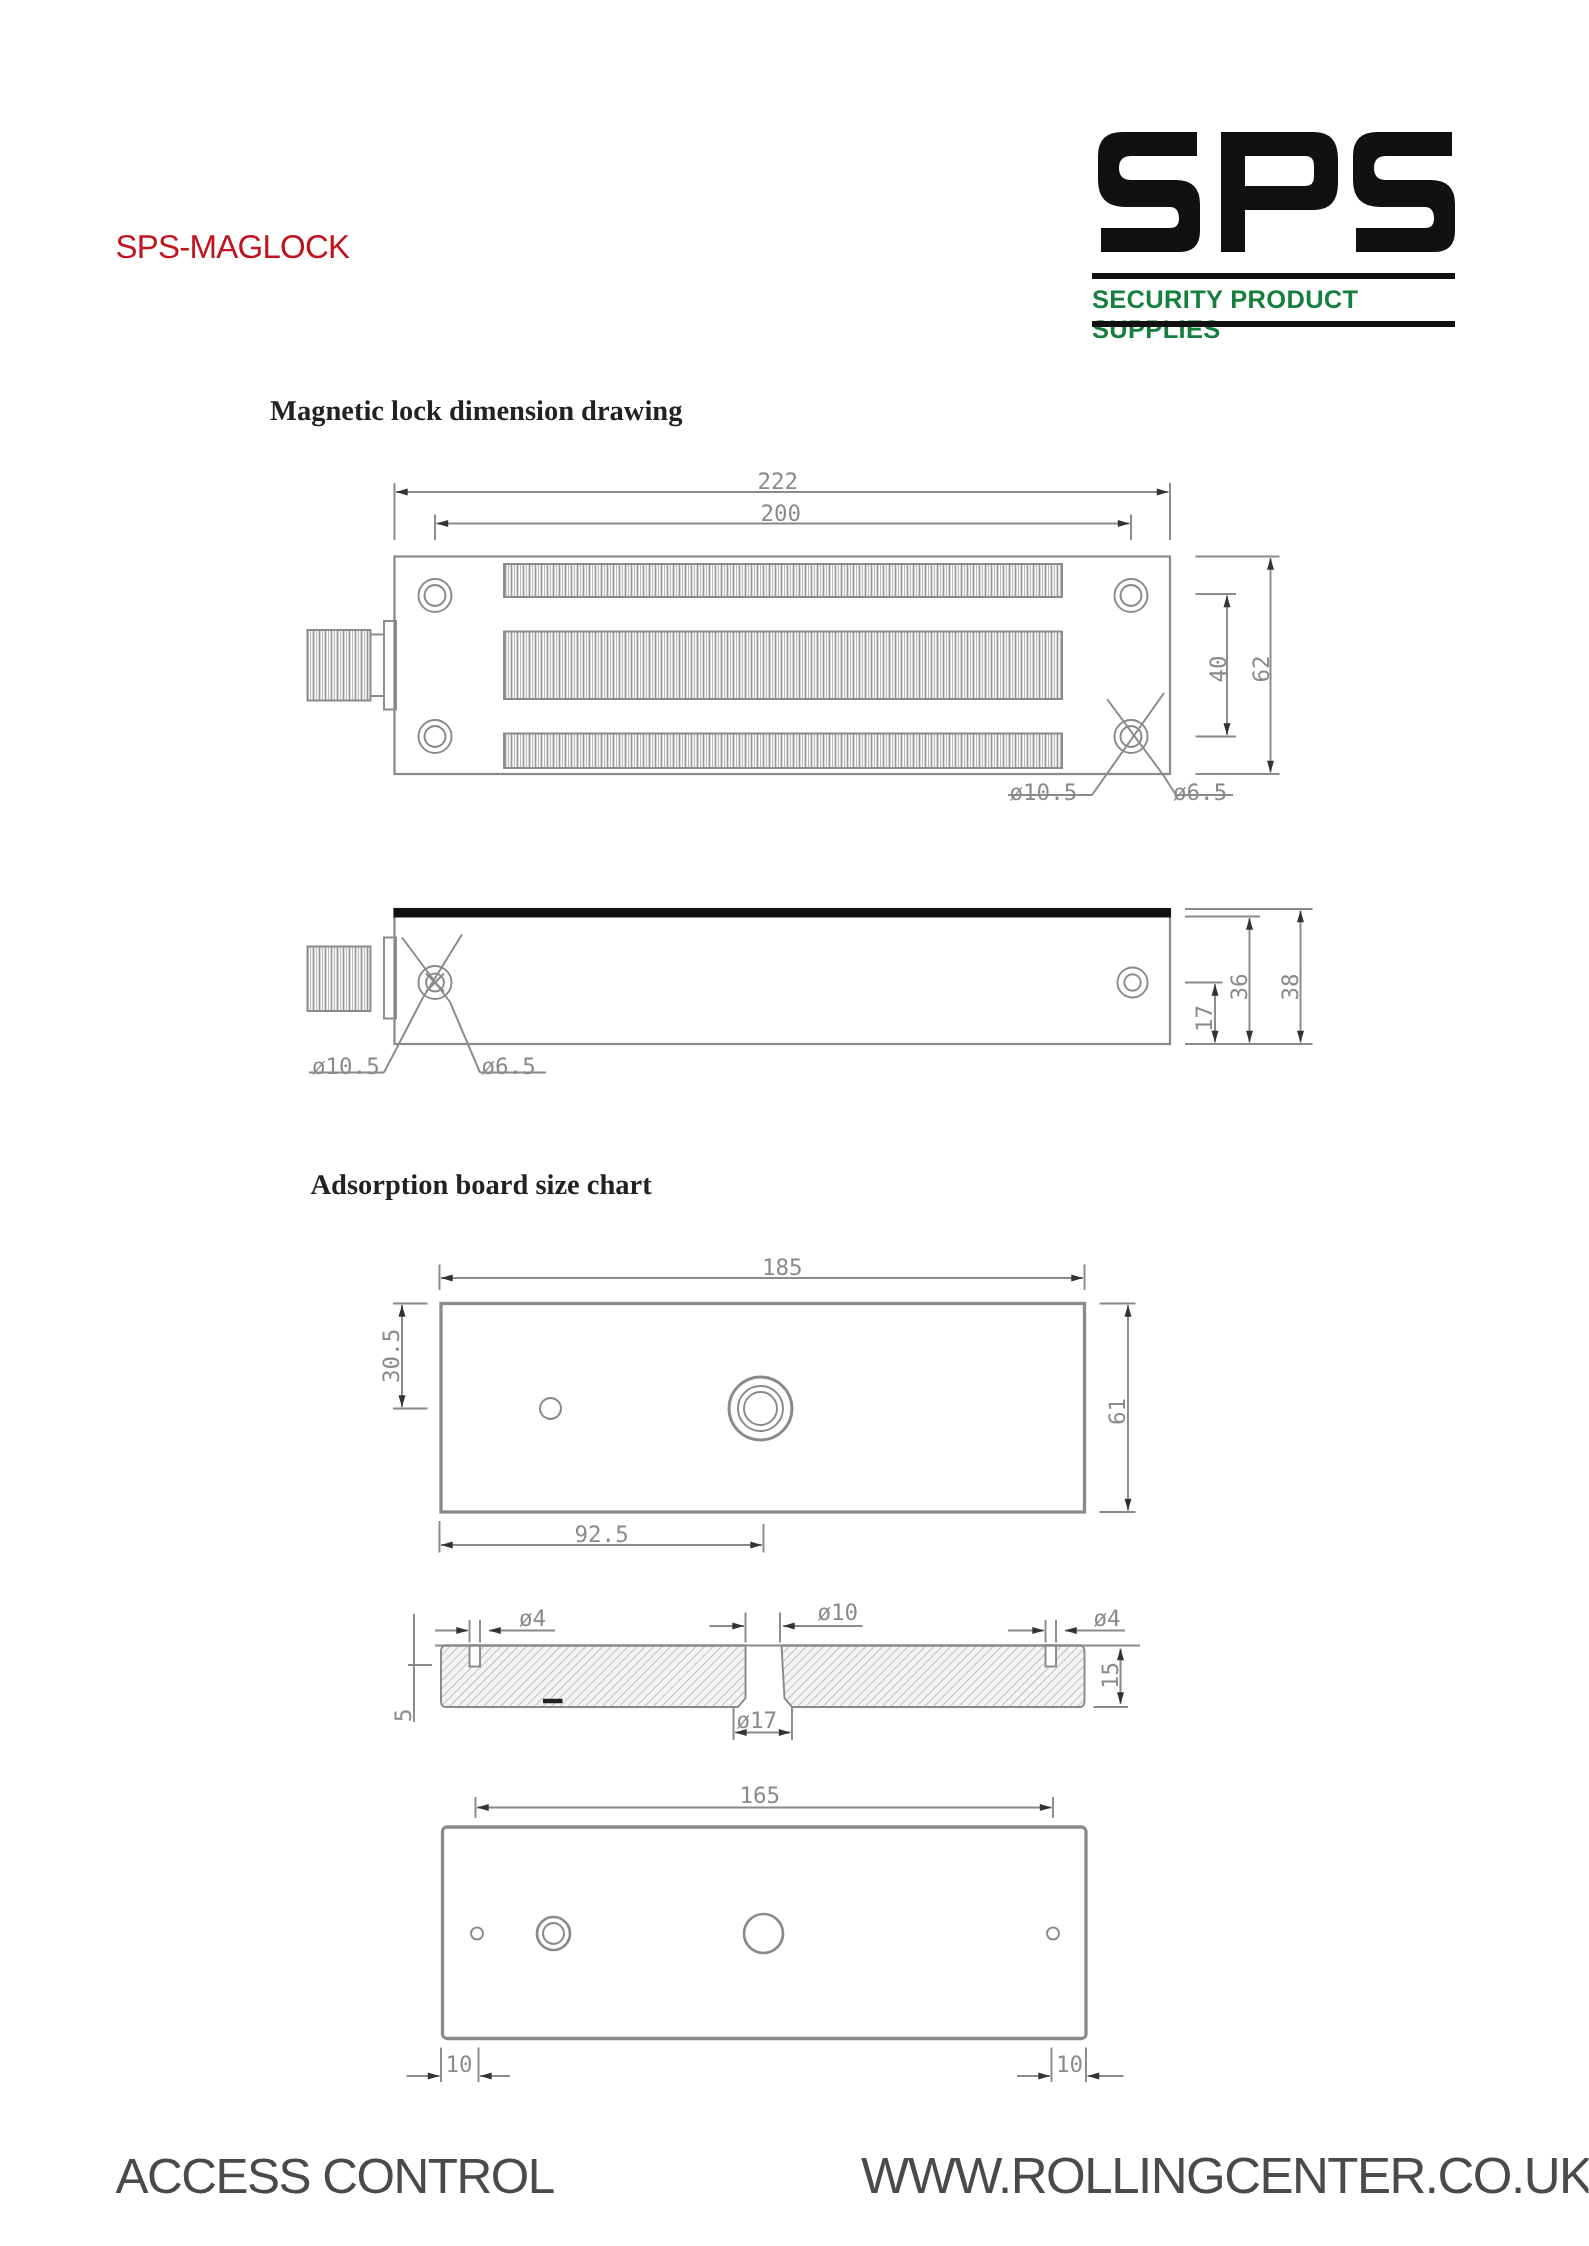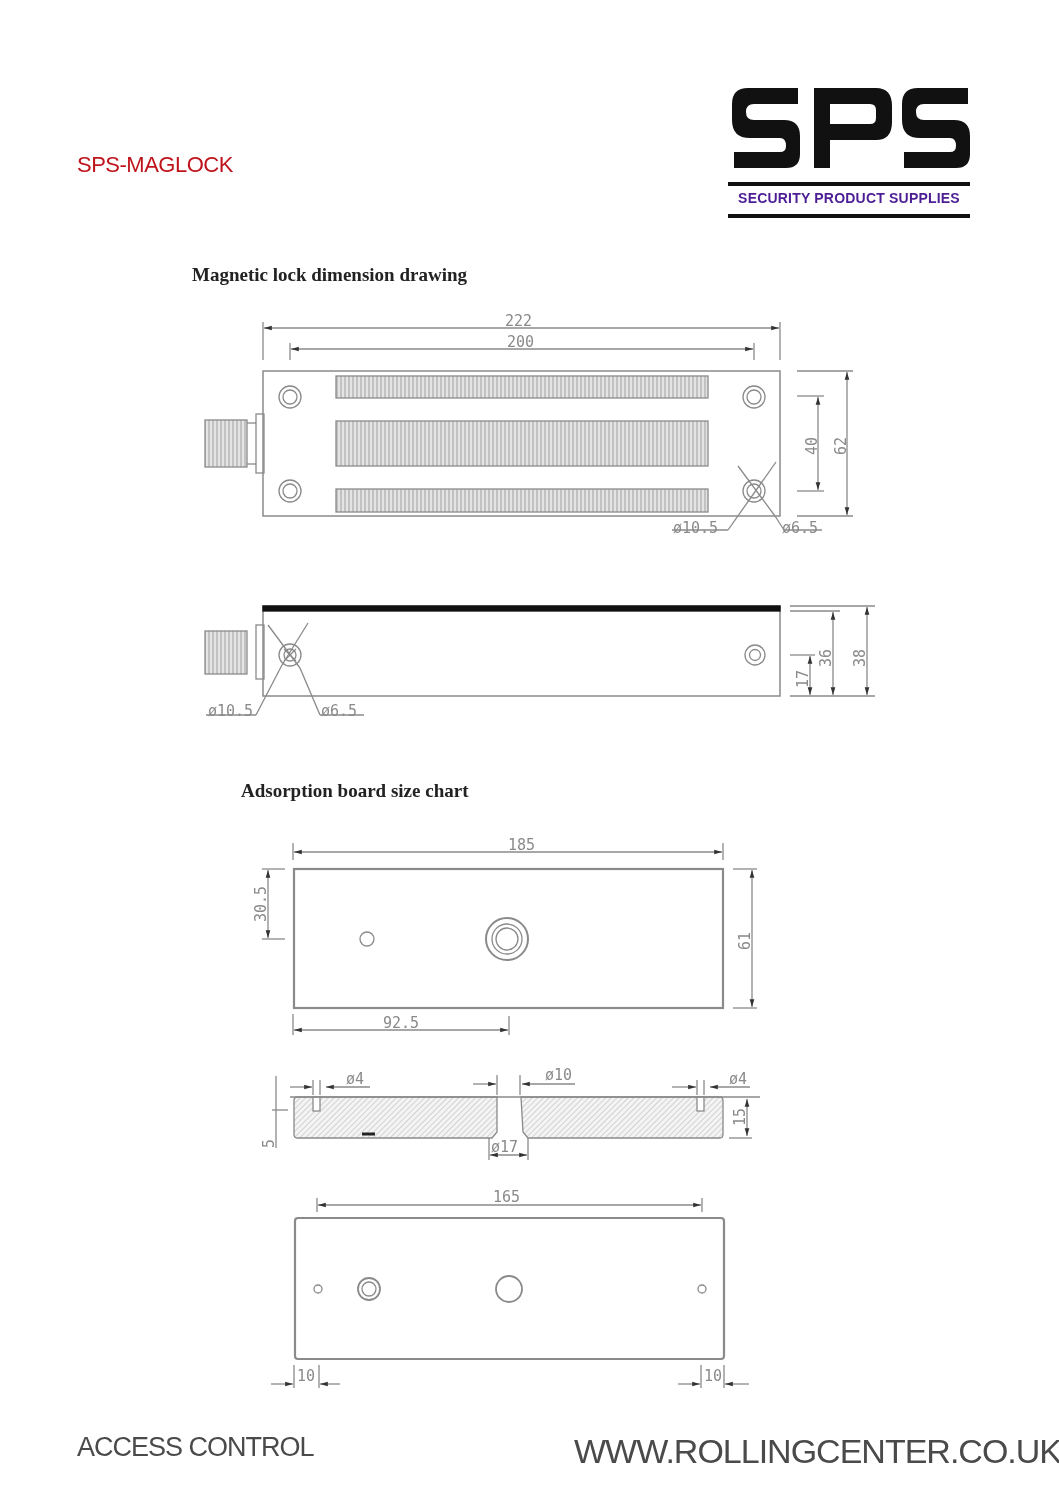--- a/index.html
+++ b/index.html
@@ -2,25 +2,25 @@
 <html><head>
 <meta charset="utf-8">
 <style>
   html, body { margin: 0; padding: 0; background: #ffffff; }
   body { width: 1059px; height: 1497px; position: relative; overflow: hidden; font-family: "Liberation Sans", sans-serif; }
   .abs { position: absolute; }
   .product-title { left: 77px; top: 152px; font-size: 22px; color: #c0141c; letter-spacing: -0.5px; }
   .logo { left: 728px; top: 80px; width: 244px; height: 140px; }
   .logo-sps { position: absolute; left: 0; top: 0; width: 244px; height: 96px; }
   .logo-line { position: absolute; left: 0; width: 242px; height: 4px; background: #111; }
-  .logo-tag { position: absolute; left: 0; top: 110px; width: 242px; text-align: center; font-size: 14px; font-weight: bold; color: #4c1d95; letter-spacing: 0.2px; }
+  .logo-tag { position: absolute; left: 0; top: 110px; width: 242px; font-size: 17px; font-weight: bold; color: #15803d; letter-spacing: 0.2px; }
   .section-heading { font-family: "Liberation Serif", serif; font-weight: bold; font-size: 19px; color: #222; }
-  .h1 { left: 192px; top: 264px; text-align: right; }
-  .h2 { left: 207px; top: 780px; margin-left: 34px; }
-  .footer-left { left: 77px; top: 1432px; font-size: 27px; color: #4a4a4a; letter-spacing: -1px; }
+  .h1 { left: 180px; top: 264px; text-align: right; }
+  .h2 { left: 207px; top: 780px; }
+  .footer-left { left: 77px; top: 1432px; font-size: 33px; color: #4a4a4a; letter-spacing: -1px; }
   .footer-right { left: 574px; top: 1432px; font-size: 34px; color: #4a4a4a; letter-spacing: -1px; }
   svg text { font-family: "DejaVu Sans Mono", monospace; fill: #8a8a8a; font-size: 15px; }
   .drawing { left: 0; top: 0; width: 1059px; height: 1497px; }
 </style>
 </head>
 <body>
 
 <div class="abs product-title">SPS-MAGLOCK</div>
 
 <div class="abs logo">

